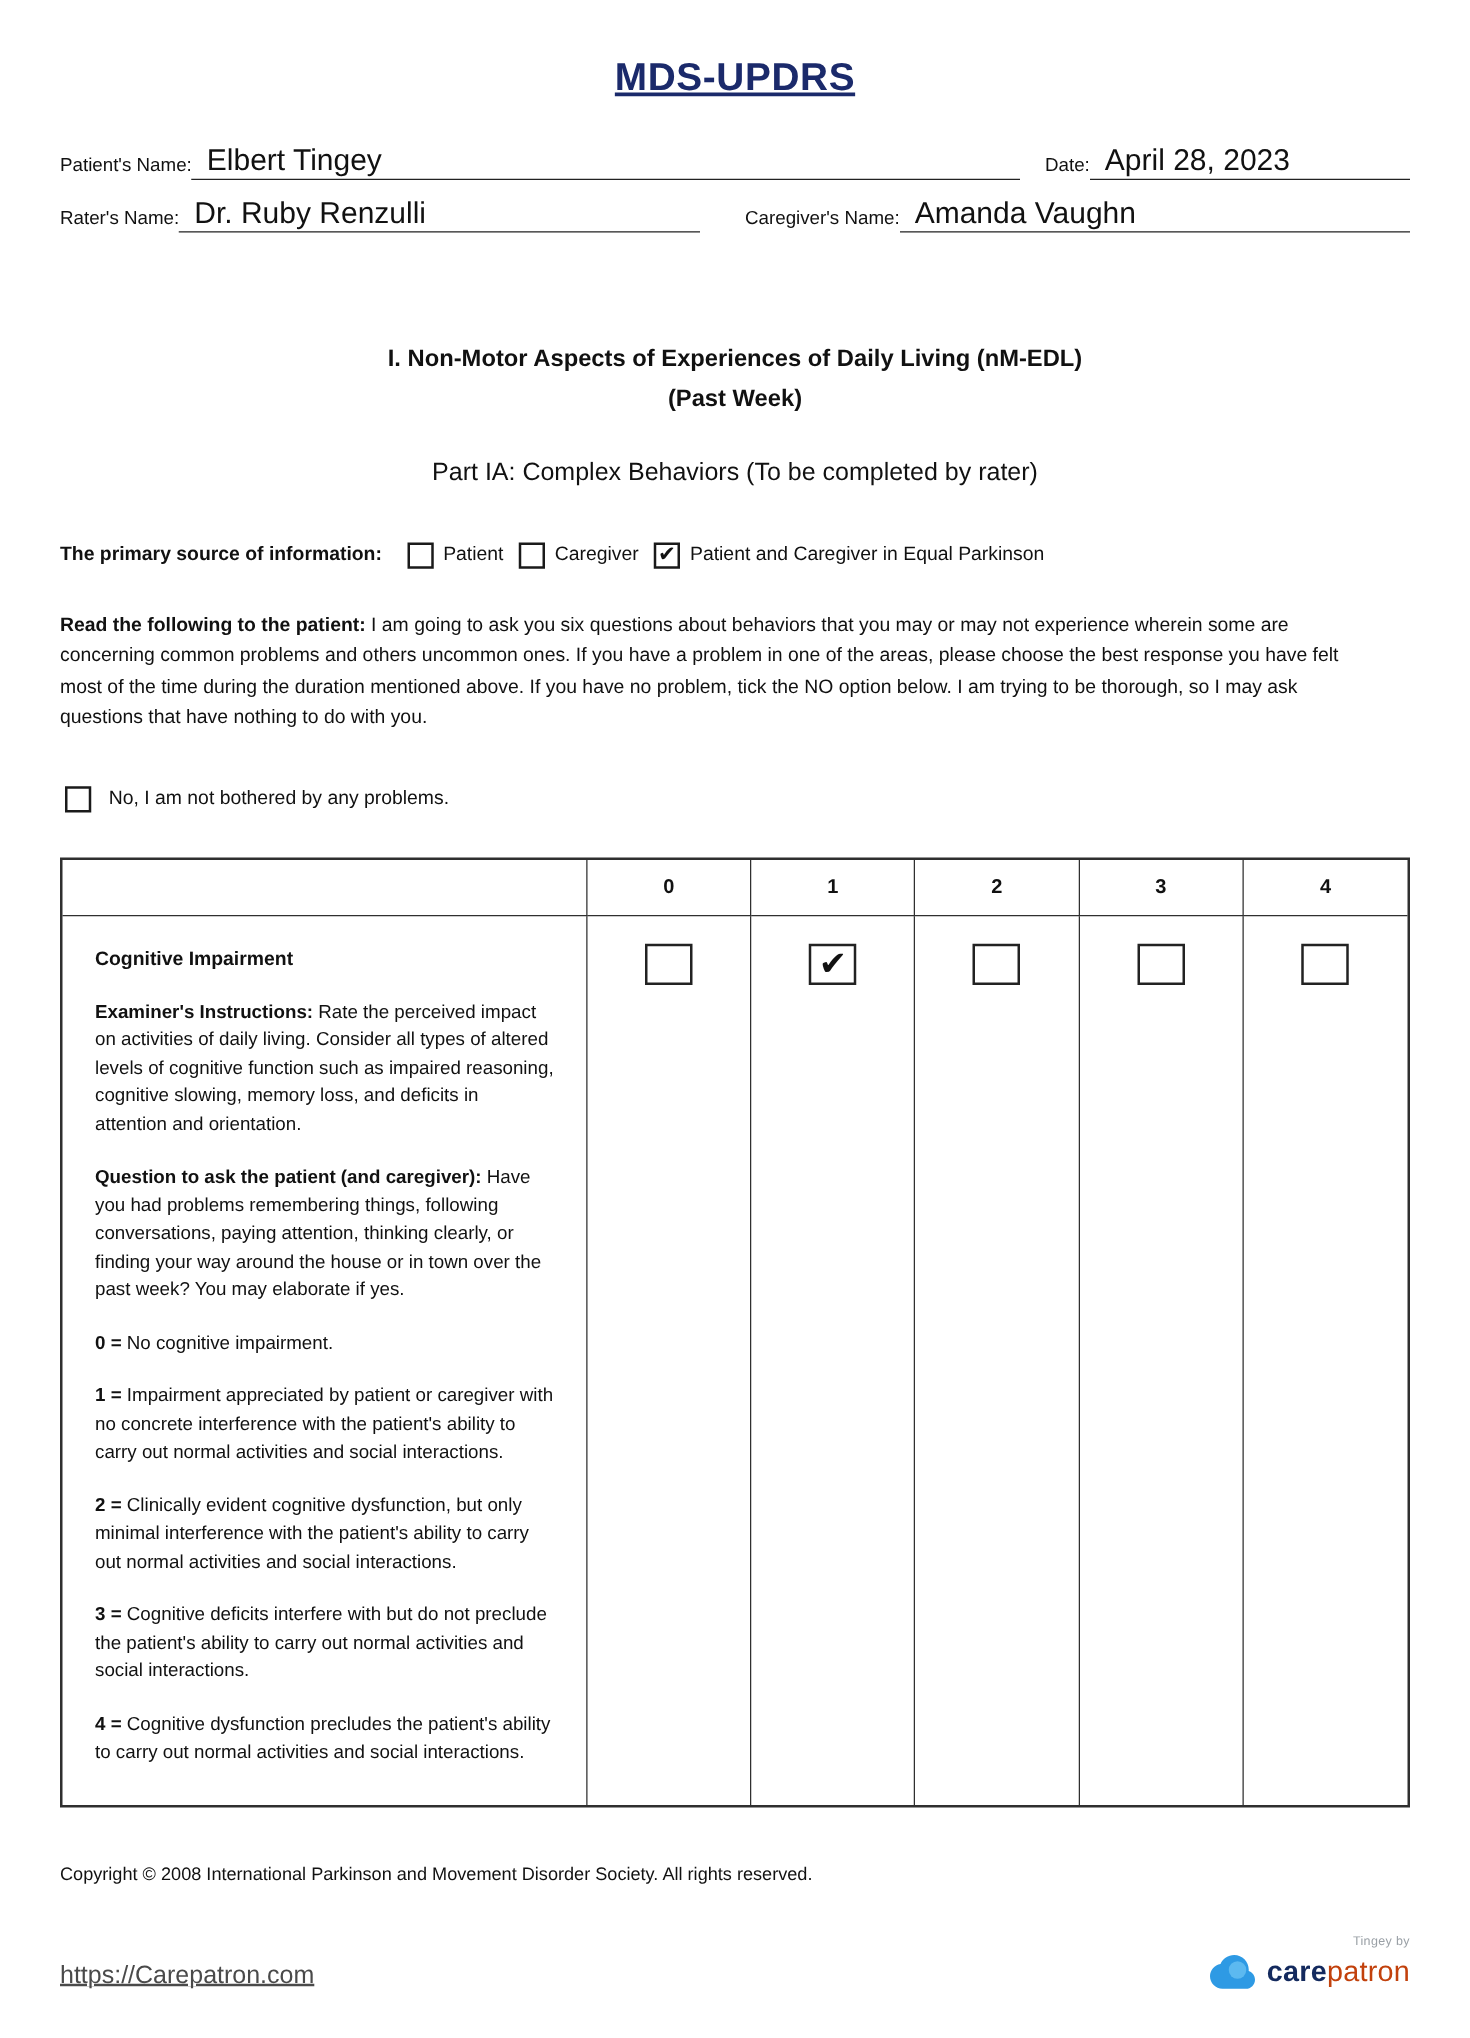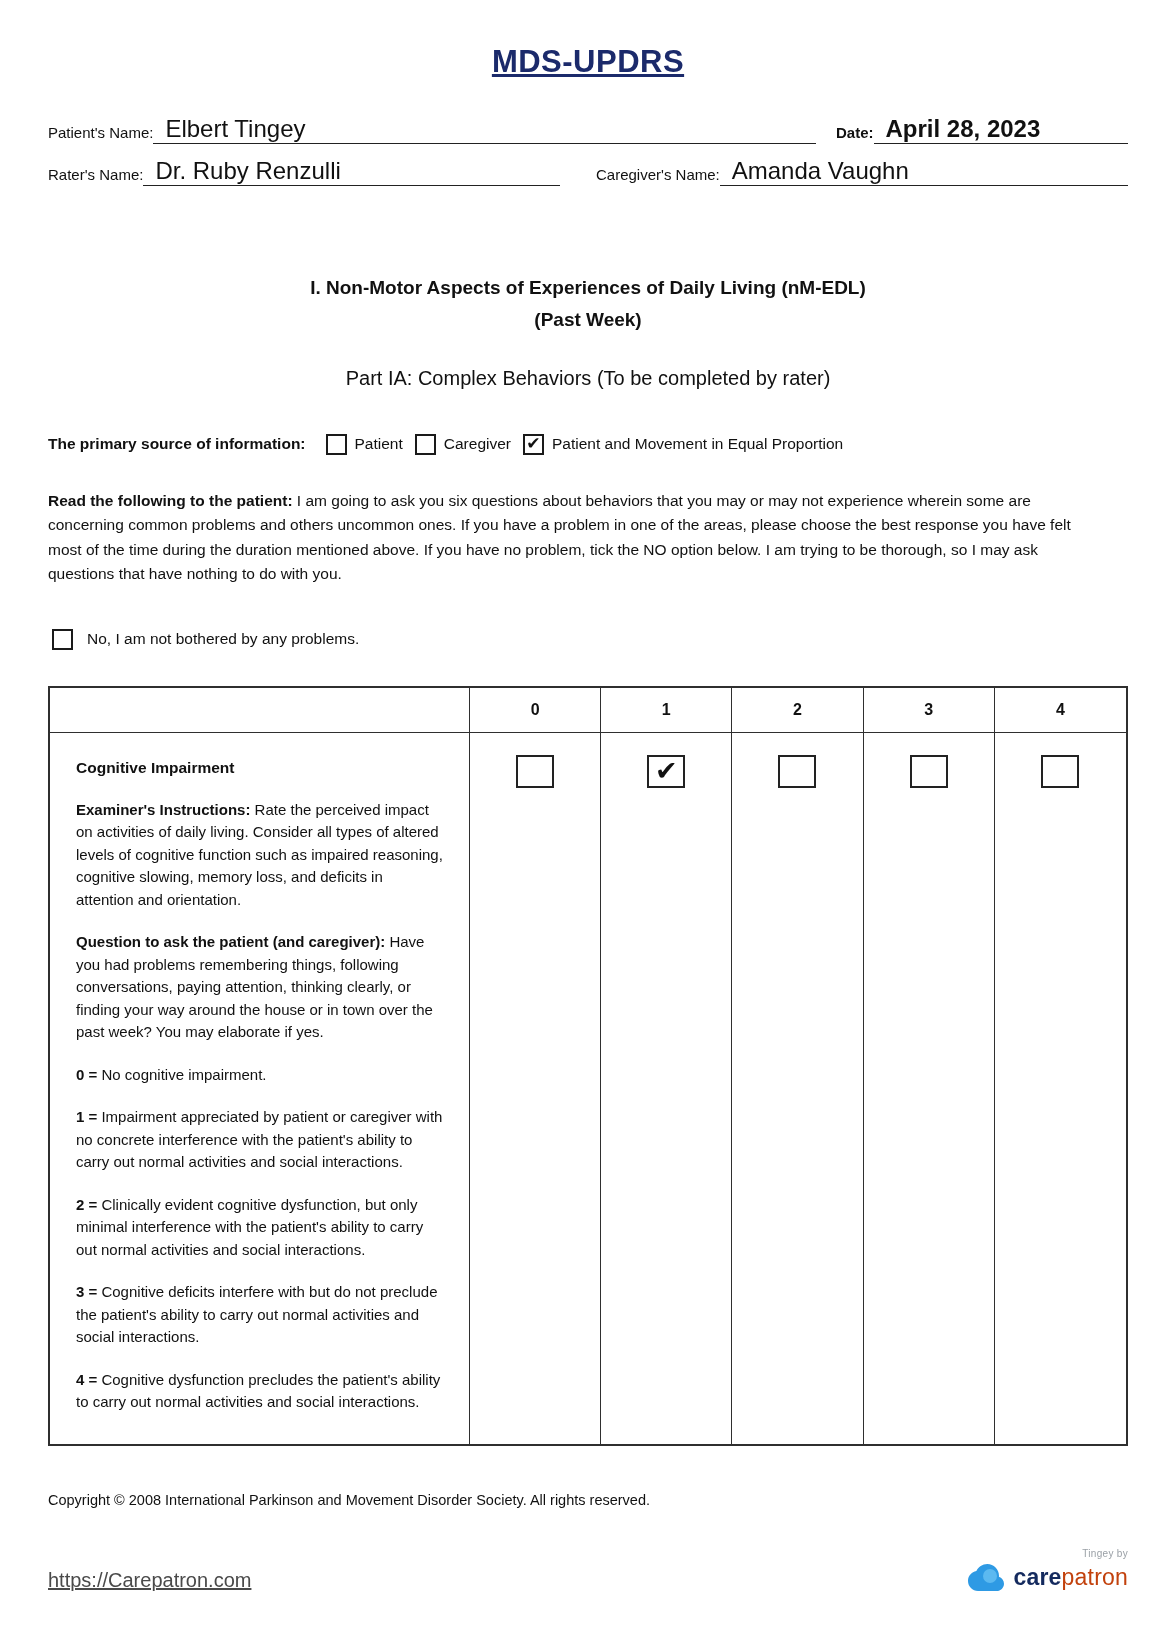--- a/index.html
+++ b/index.html
@@ -17,21 +17,21 @@
     color:#1b2a6b; letter-spacing:0.5px; margin-bottom:34px;text-decoration:underline;
   }
 
   
   .field-row { display:flex; align-items:flex-end; margin-bottom:12px; }
   .field { display:flex; align-items:flex-end; }
   .field .flabel { font-size:15px; white-space:nowrap; padding-bottom:3px; color:#111; }
   .field .fline { border-bottom:1.5px solid #222; flex:1; padding:0 6px 1px 12px; min-height:30px; display:flex; align-items:flex-end; }
   .field .fvalue { font-size:24px; line-height:1.1; color:#111; }
   .f-patient { flex:1; margin-right:20px; }
-  .f-date { width:292px;font-weight:bold; }
+  .f-date { width:292px; }
   .f-rater { width:512px; margin-right:36px; }
   .f-caregiver { flex:1; }
 
   
   .section-heading { text-align:center; font-weight:bold; font-size:19px; line-height:1.7; margin-top:86px; }
   .subheading { text-align:center; font-size:20px; font-weight:normal; margin-top:30px; }
 
   
   .source-row { display:flex; align-items:center; margin-top:44px; font-size:15.5px; }
   .source-row .lead { font-weight:bold; margin-right:8px; white-space:nowrap; }
@@ -126,21 +126,21 @@
 
   <div class="source-row">
     <span class="lead">The primary source of information:</span>
     <span class="cb"></span>
     <span>Patient</span>
     <span class="cb"></span>
     <span>Caregiver</span>
     <span class="cb">
         <span class="mark">✔</span>
       </span>
-    <span>Patient and Movement in Equal Proportion</span>
+    <span>Patient and Caregiver in Equal Parkinson</span>
   </div>
 
   <p class="read-para">
     <span class="lead">Read the following to the patient:</span><span> I am going to ask you six questions about behaviors that you may or may not experience wherein some are concerning common problems and others uncommon ones. If you have a problem in one of the areas, please choose the best response you have felt most of the time during the duration mentioned above. If you have no problem, tick the NO option below. I am trying to be thorough, so I may ask questions that have nothing to do with you.</span>
   </p>
 
   <div class="no-problems">
     <span class="cb"></span>
     <span>No, I am not bothered by any problems.</span>
   </div>

